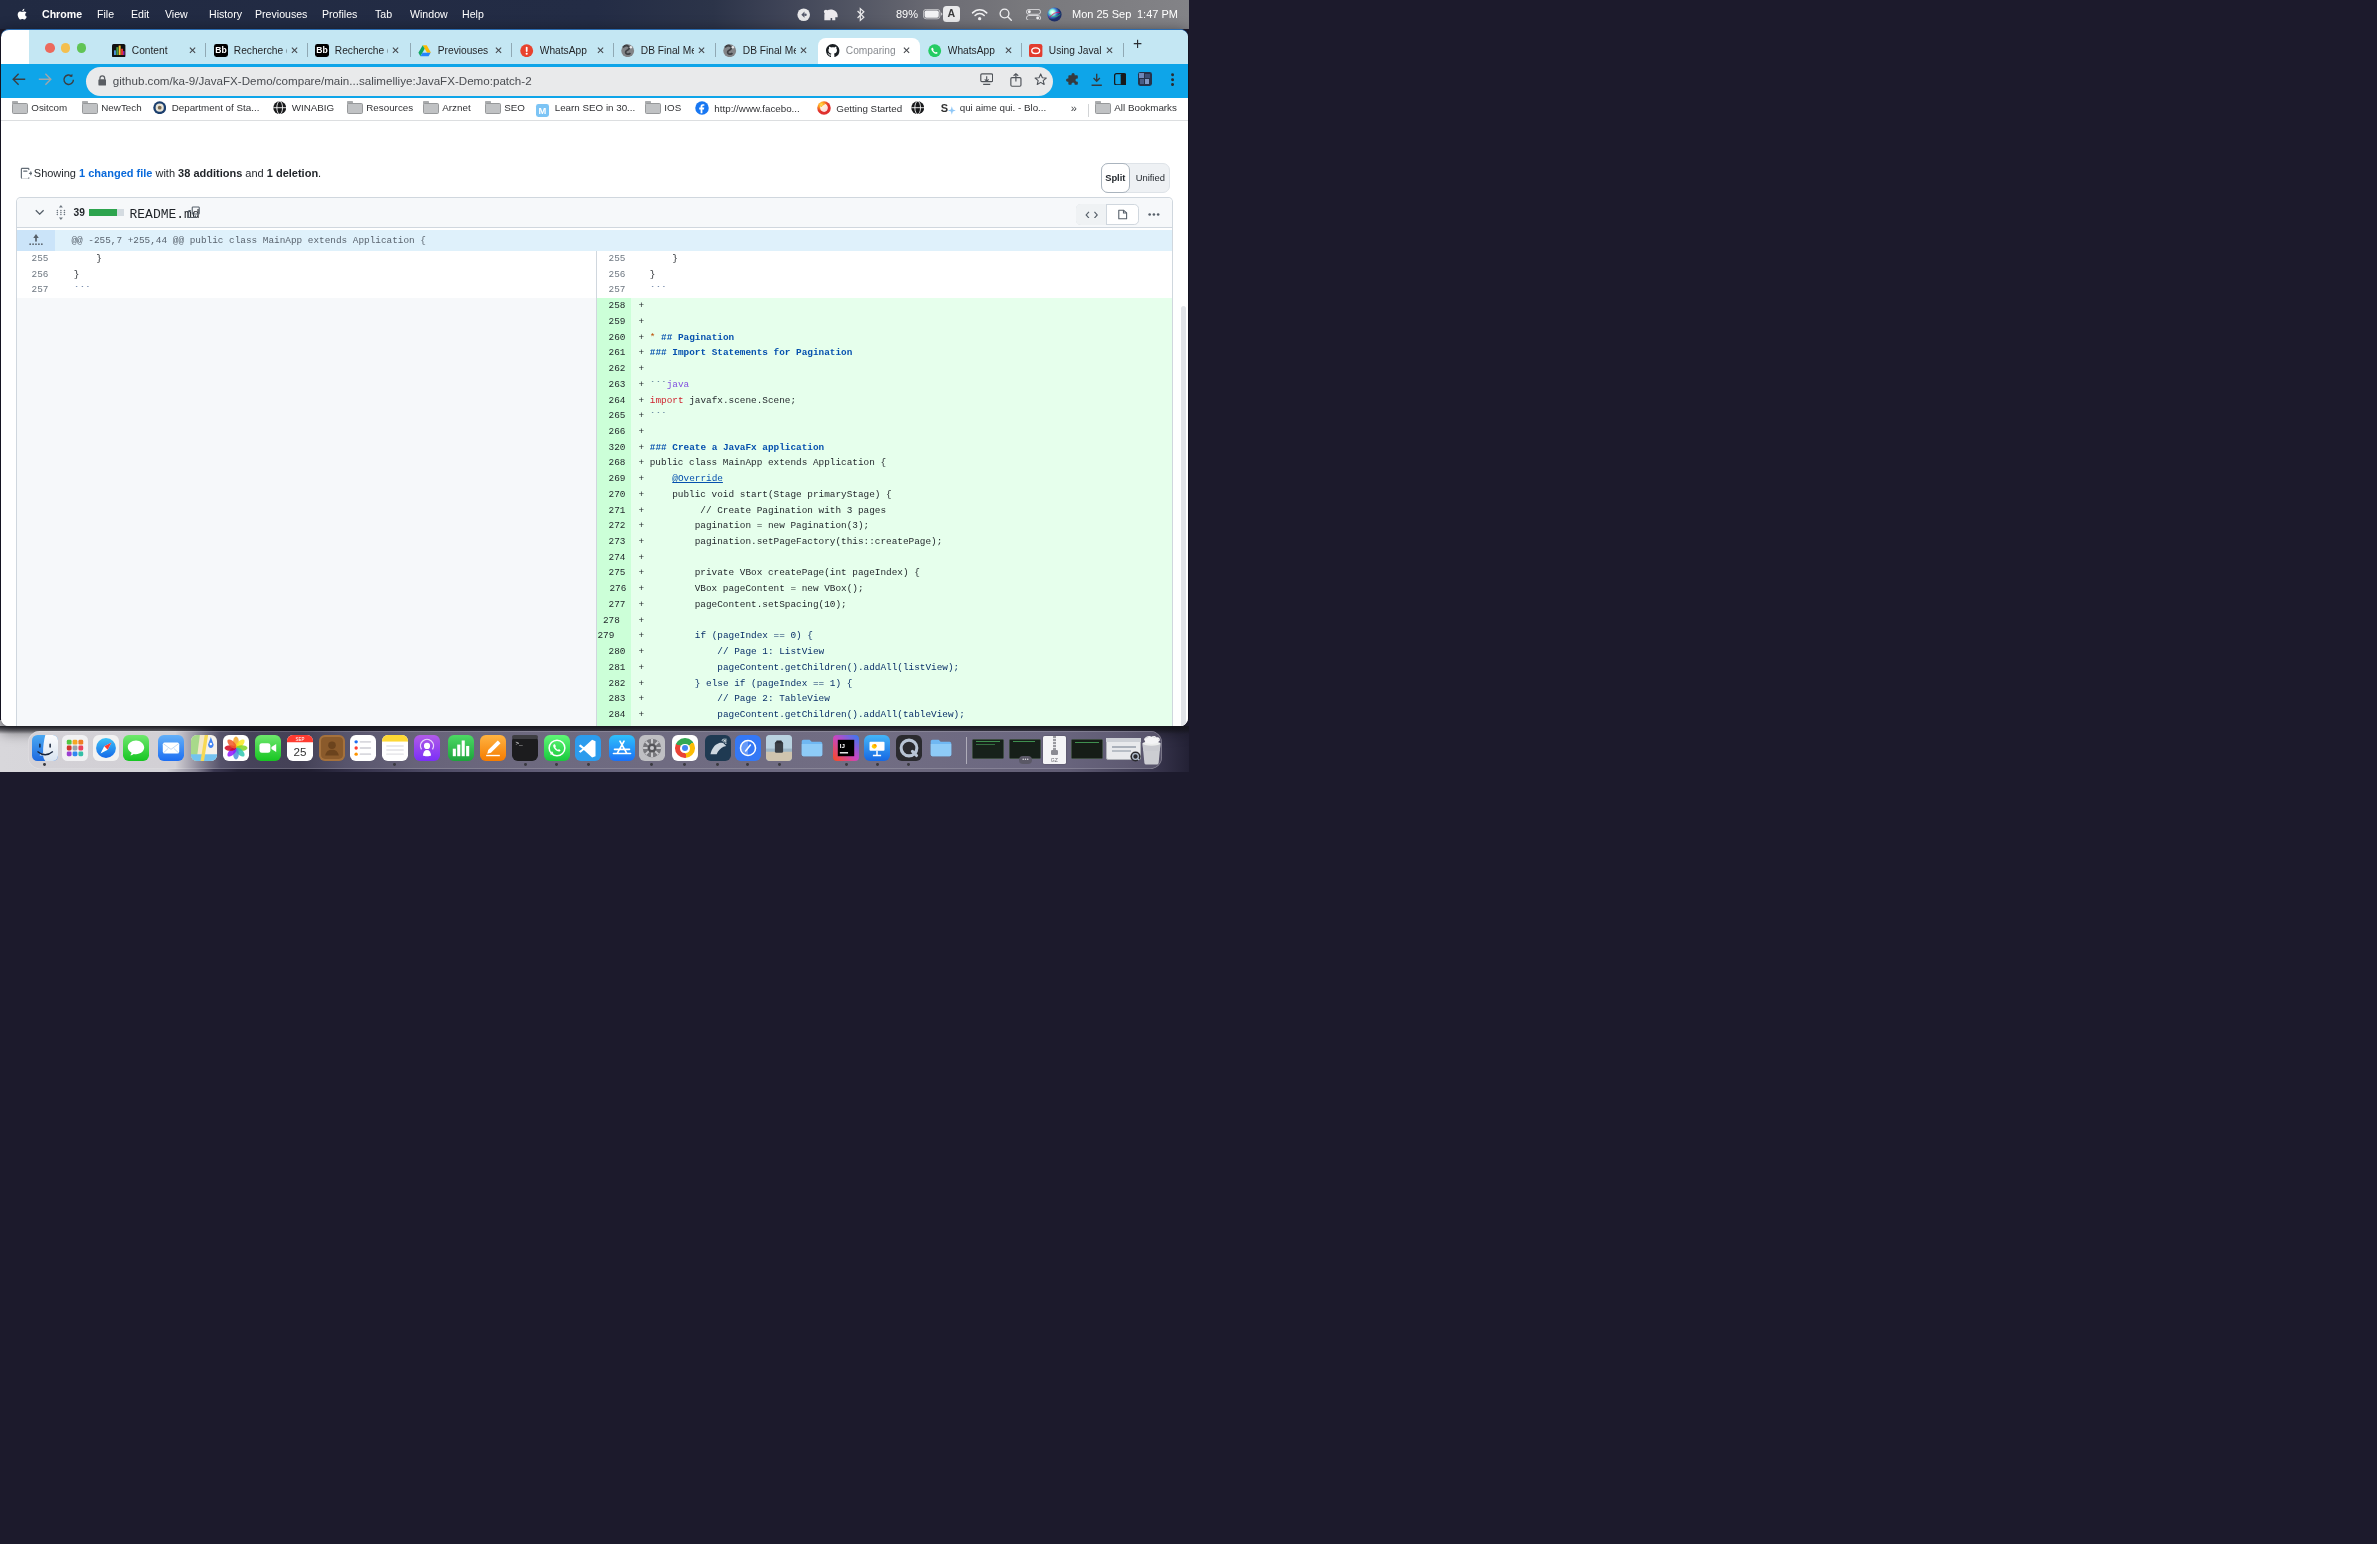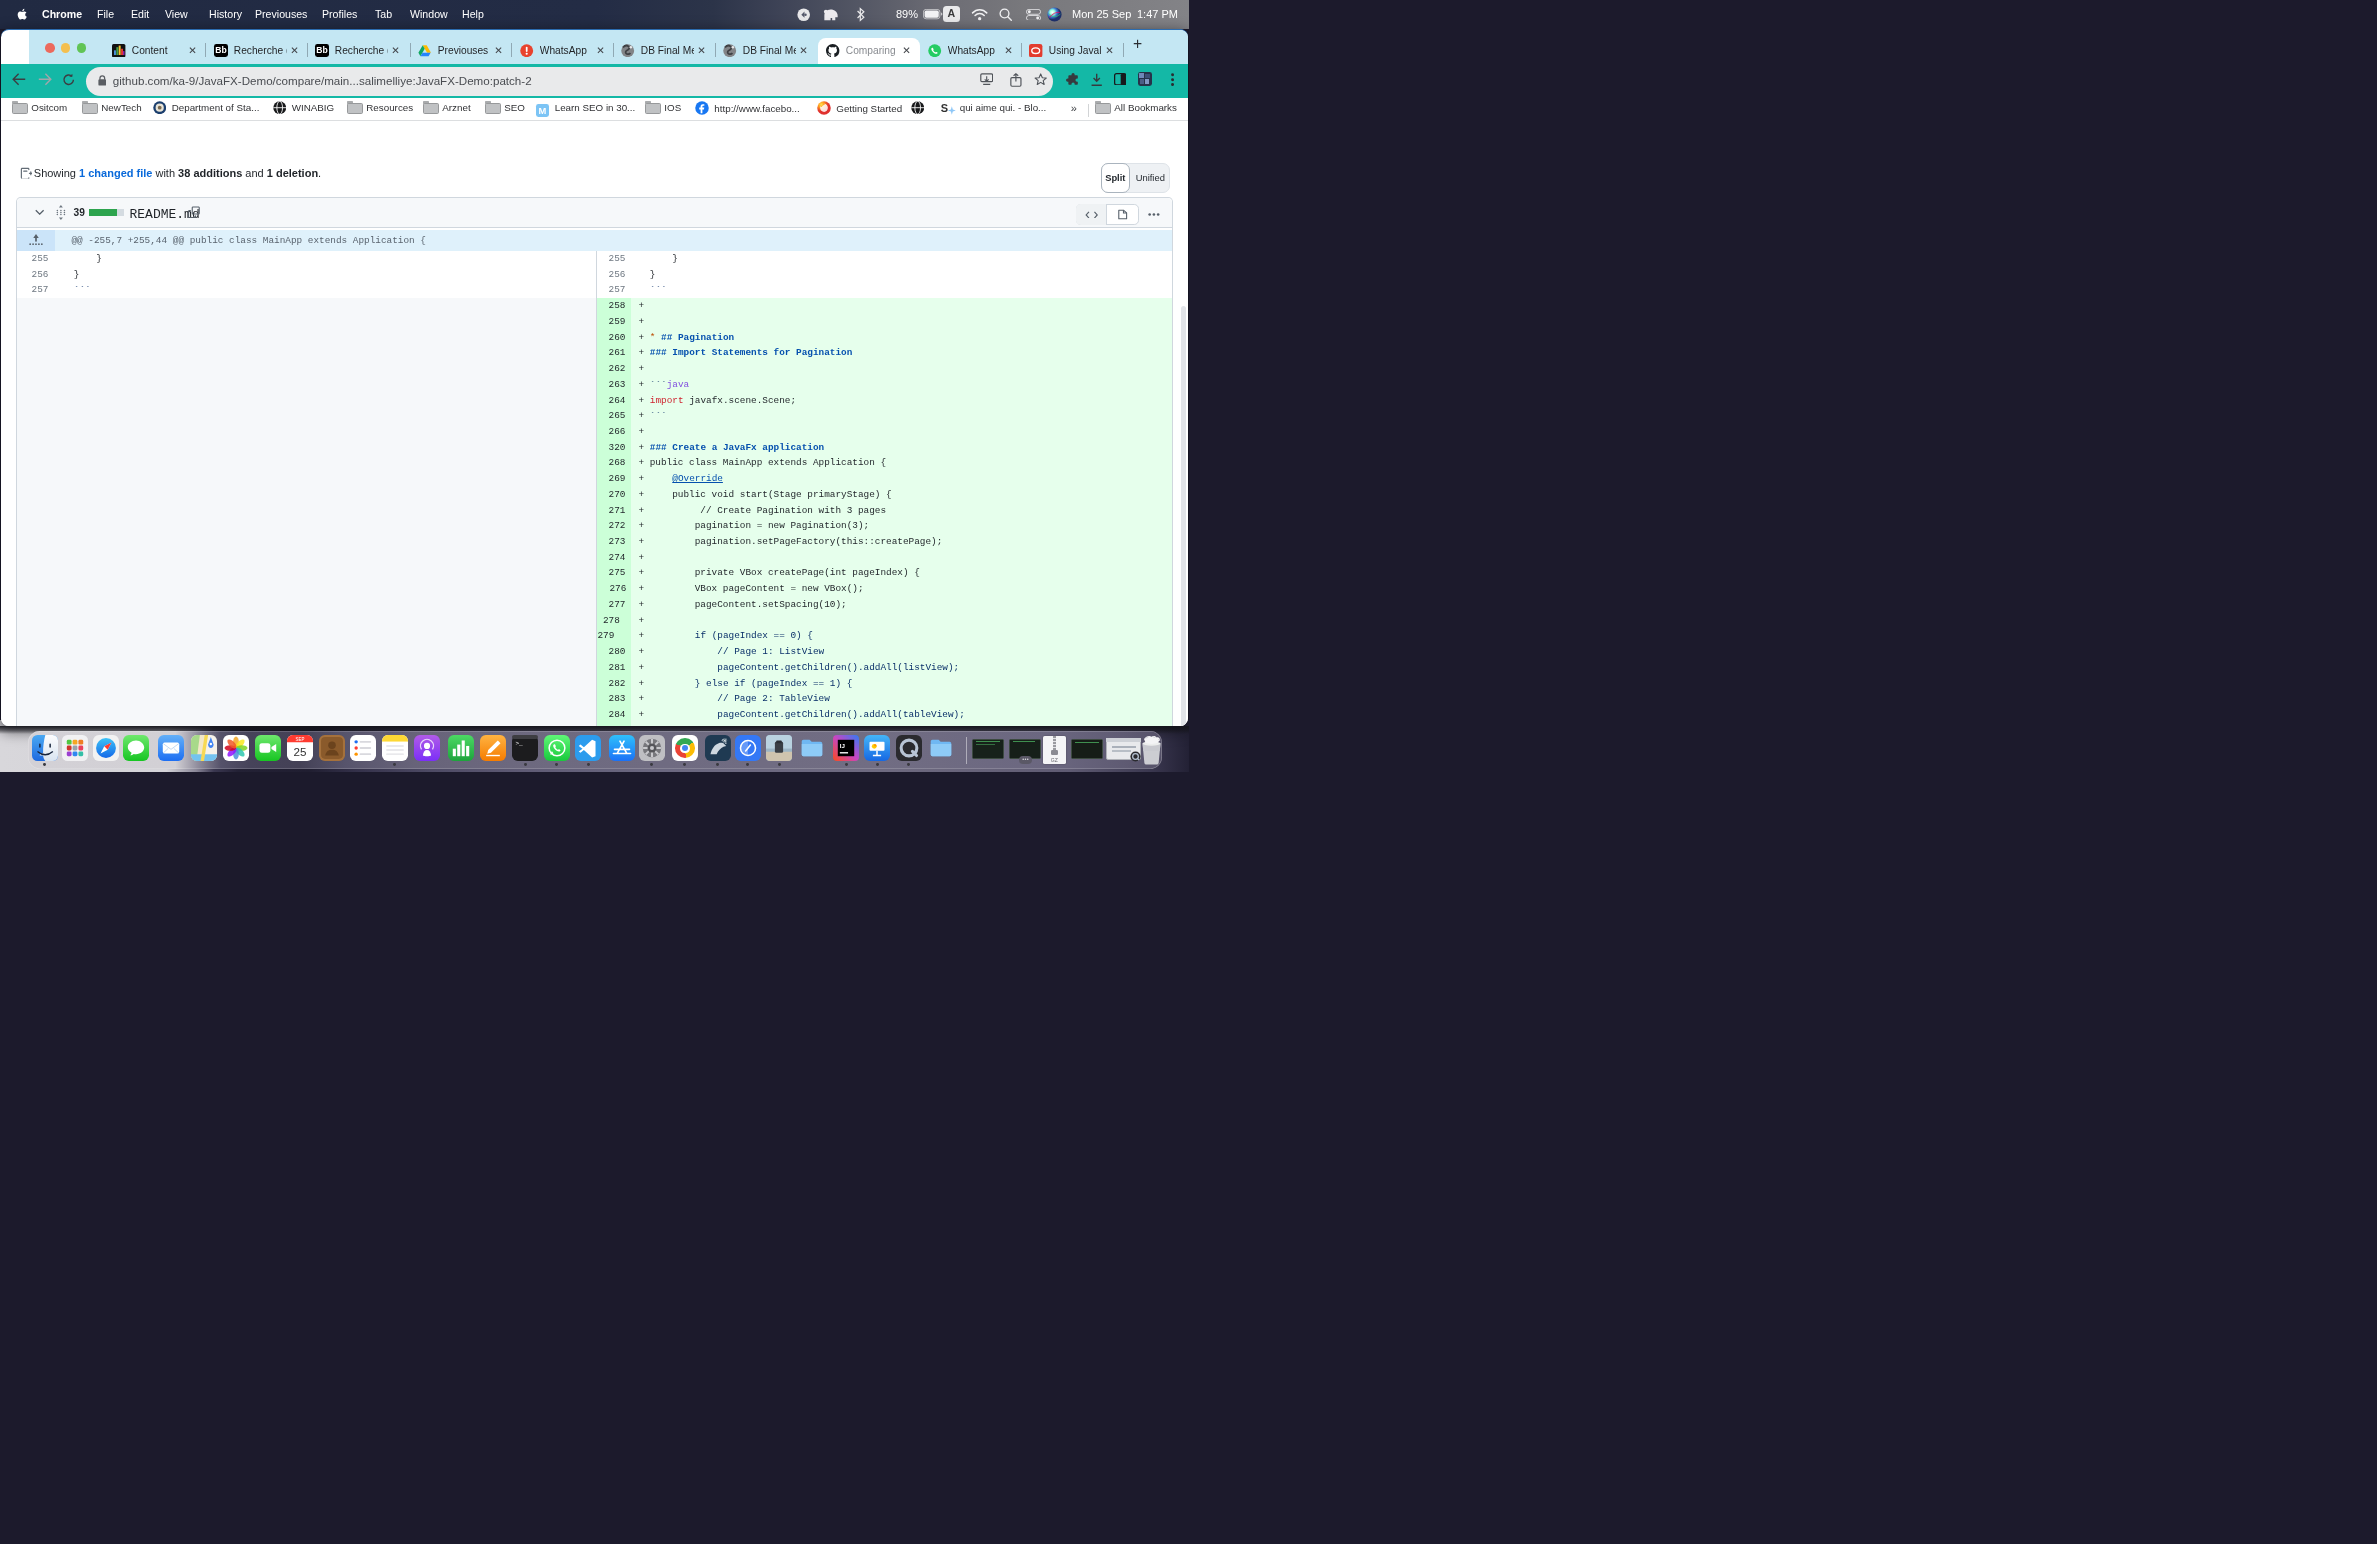--- a/index.html
+++ b/index.html
@@ -24,21 +24,21 @@
 #tabstrip { position:absolute; top:0; left:0; width:1189px; height:50px; background:#c4e7f3;margin-left:28px; }
 .tl { position:absolute; top:13px; width:9.6px; height:9.6px; border-radius:50%; }
 .tab { position:absolute; top:8.3px; height:26px; }
 .tab .fav { position:absolute; top:5.5px; left:8.6px; width:13.4px; height:13.4px; }
 .tab .lbl { position:absolute; top:6.3px; left:28px; width:53px; height:12.6px; font-size:10.2px; line-height:12.6px; color:#1f2023; overflow:hidden; white-space:nowrap; }
 .tab .cls { position:absolute; top:6.3px; right:7px; width:12.6px; height:12.6px; color:#43464b; font-size:10.2px; line-height:12.6px; text-align:center; }
 .tabsep { position:absolute; top:13.4px; width:0.8px; height:13.4px; background:#90a9b4; }
 #activetab { position:absolute; top:8px; height:26px; background:#fff; border-radius:7.9px 7.9px 0 0; }
 
 
-#toolbar { position:absolute; top:34px; left:0; width:1189px; height:34px; background:#14b8a6; }
+#toolbar { position:absolute; top:34px; left:0; width:1189px; height:34px; background:#0ea5e9; }
 #omnibox { position:absolute; top:3.2px; left:85px; width:967px; height:29px; border-radius:14.5px; background:#e9eaeb; }
 
 
 #bmbar { position:absolute; top:68px; left:0; width:1189px; height:23px; background:#fff; border-bottom:0.8px solid #dcdee0; }
 .bm { position:absolute; top:2.6px; height:14px; font-size:9.8px; color:#303134; line-height:14px; white-space:nowrap; }
 .folder { display:inline-block; width:14px; height:11px; position:relative; vertical-align:-1.6px; margin-right:5.5px; }
 .folder:before { content:""; position:absolute; top:0; left:0; width:6.3px; height:2.4px; background:#a9abad; border-radius:0.8px; }
 .folder:after { content:""; position:absolute; top:1.6px; left:0; width:14px; height:9.4px; background:#c0c2c4; border:0.8px solid #97999b; border-radius:1.6px; }
 
 

